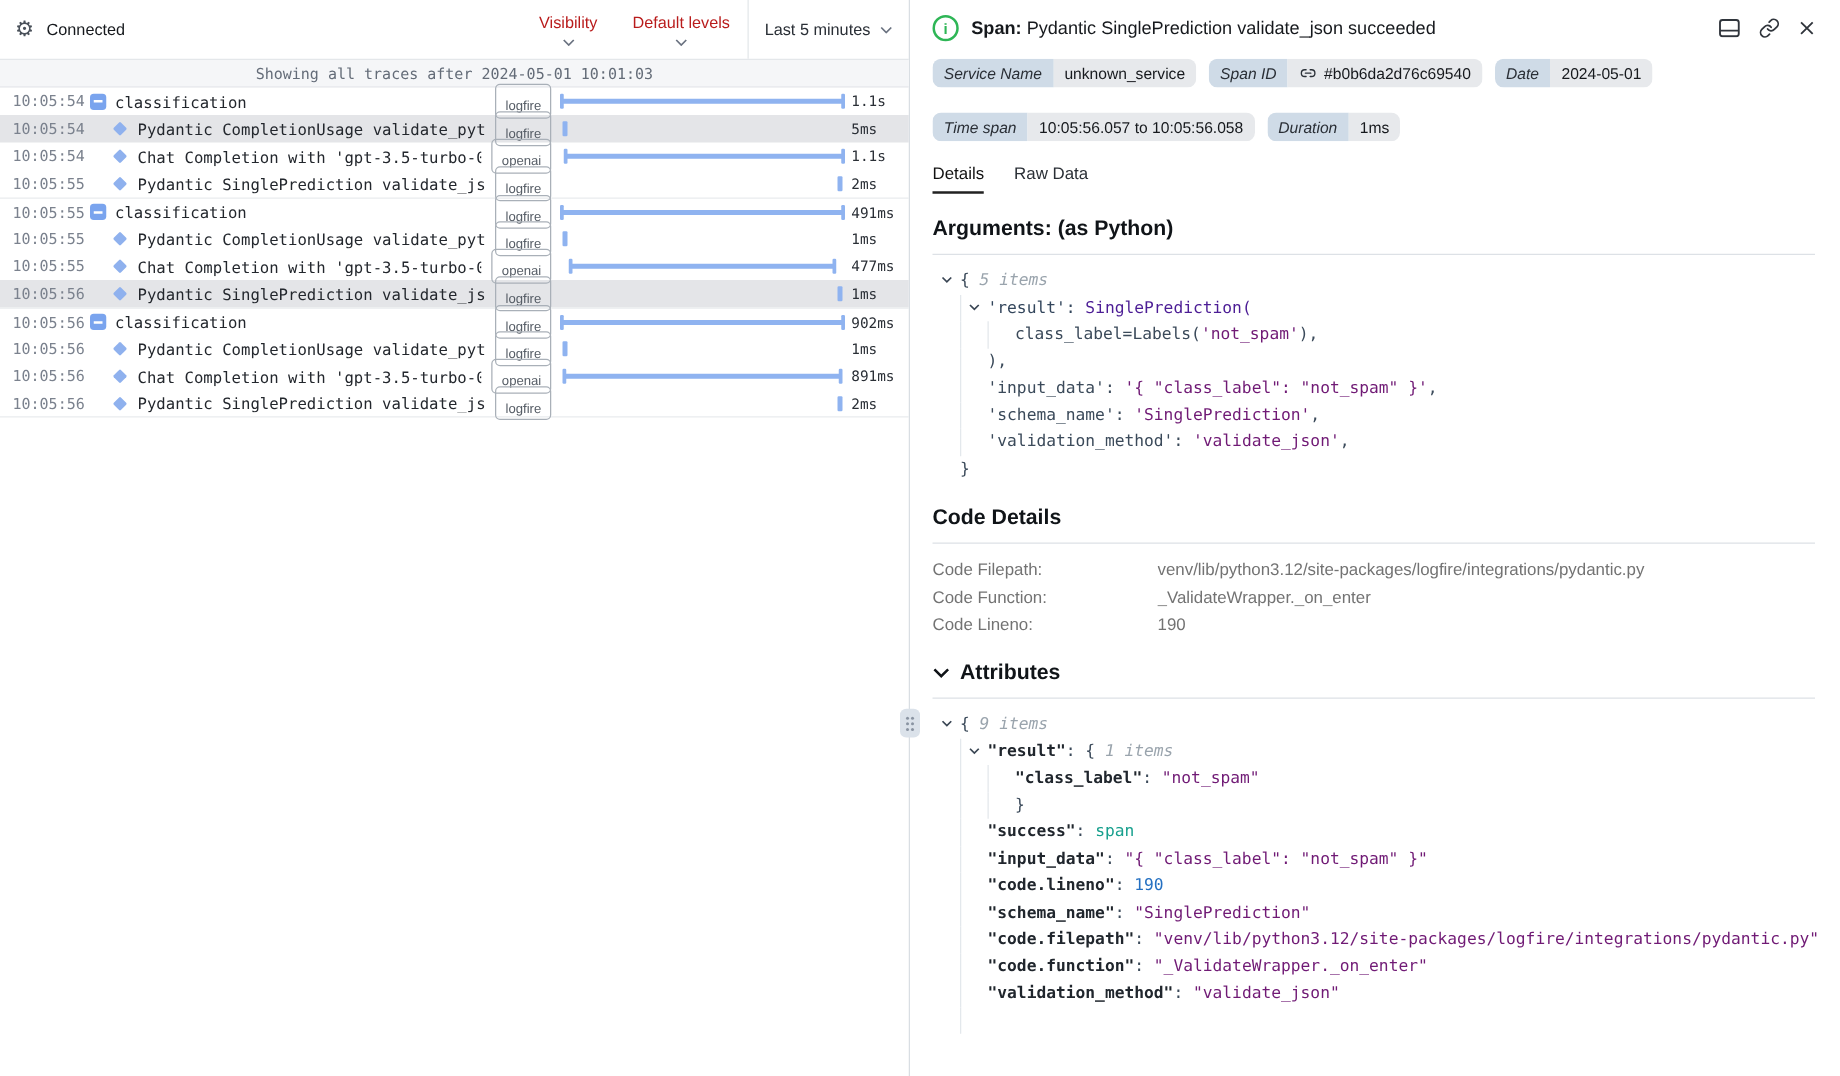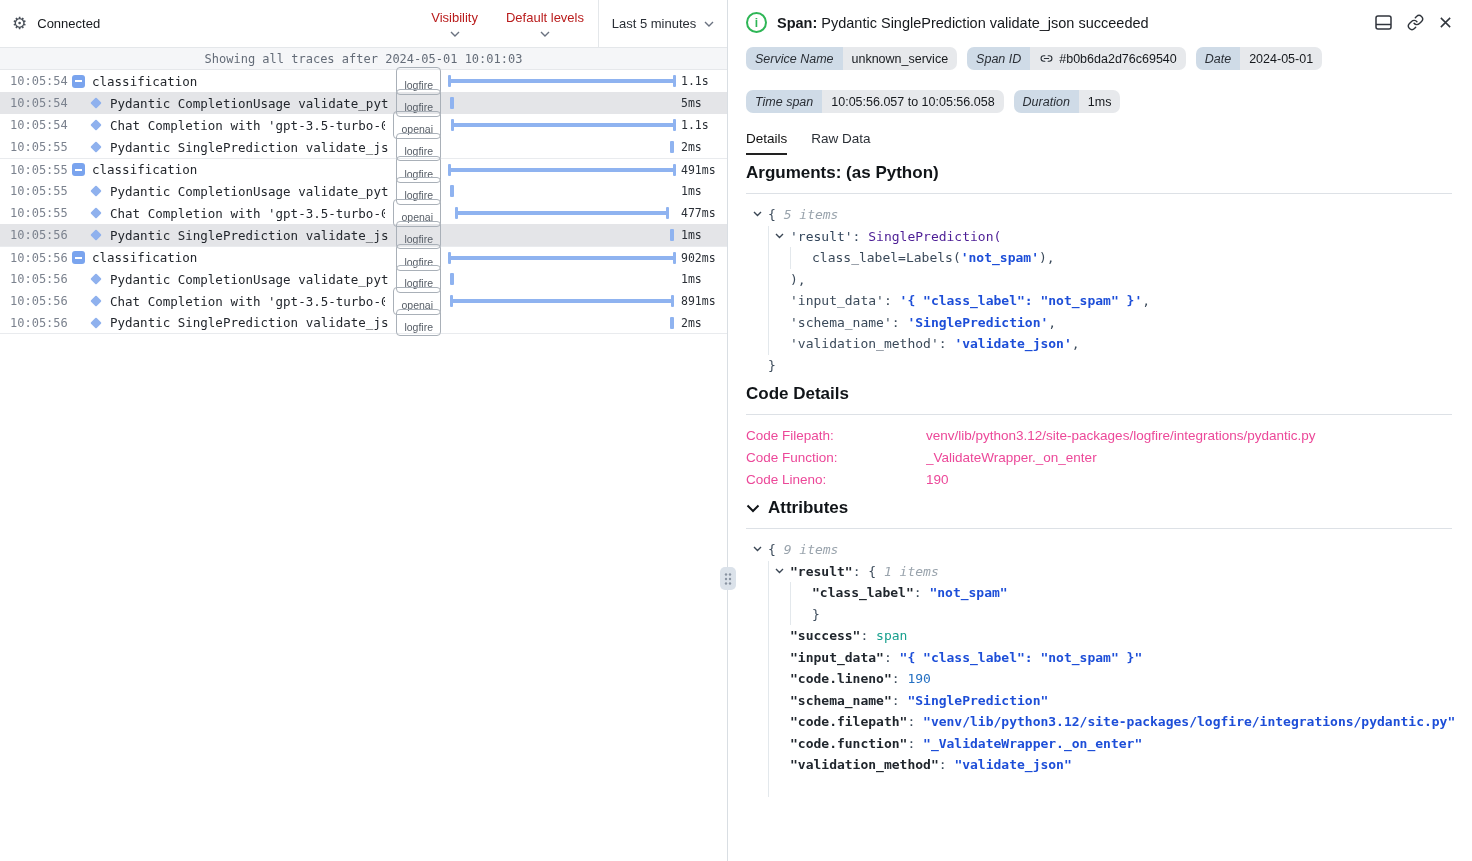--- a/index.html
+++ b/index.html
@@ -51,39 +51,39 @@
 
   .badges { display:flex; flex-wrap:wrap; gap:20px 10px; margin-top:14px; max-width:700px; }
   .badge { display:flex; align-items:stretch; border-radius:7px; overflow:hidden; font-size:12.5px; height:23px; }
   .b-label { background:#cfdbe7; color:#2a2f36; font-style:italic; display:flex; align-items:center; padding:0 9px; }
   .b-val { background:#e7e9ec; color:#16191d; display:flex; align-items:center; gap:5px; padding:0 9px; }
 
   .tabs { display:flex; gap:24px; margin-top:18px; }
   .tab { font-size:13.5px; color:#2a2f36; padding-bottom:7px; cursor:pointer; }
   .tab.active { color:#111; border-bottom:2px solid #222; }
 
-  .sect-title { margin-top:8px; font-size:17px; font-weight:700; color:#101418; display:flex; align-items:center; gap:8px; }
+  .sect-title { margin-top:18px; font-size:17px; font-weight:700; color:#101418; display:flex; align-items:center; gap:8px; }
   .rule { border:none; border-top:1px solid #dde1e6; margin-top:10px; }
 
   .code { margin-top:10px; padding-left:22px; font-family:"DejaVu Sans Mono", monospace; font-size:13px; }
   .cl { display:flex; align-items:stretch; min-height:21.5px; }
   .g { width:22px; flex:0 0 22px; border-left:1px solid #e3e8ec; }
   .cc { position:relative; display:flex; align-items:center; white-space:pre; }
   .caret { position:absolute; left:-15px; top:7px; display:flex; cursor:pointer; }
   .s-p { color:#3b4a5a; }
   .s-k { color:#33465c; }
   .s-c { color:#4c1d95; }
-  .s-s { color:#1d4ed8;font-weight:bold; }
+  .s-s { color:#701a75; }
   .s-m { color:#9aa4ad; font-style:italic; }
   .s-jk { color:#20262d; font-weight:600; }
   .s-b { color:#18a08e; }
   .s-n { color:#2470c2; }
 
   .cd-grid { margin-top:9px; }
-  .cd-row { display:flex; height:22px; align-items:center; font-size:13.5px; color:#ec4899; }
+  .cd-row { display:flex; height:22px; align-items:center; font-size:13.5px; color:#737373; }
   .cd-label { width:180px; flex:0 0 180px; }
   .cd-value { flex:1; white-space:nowrap; overflow:hidden; }
 
   .attr-chev { display:flex; cursor:pointer; }
 </style>
 </head>
 <body>
 
 <div class="app">
 

